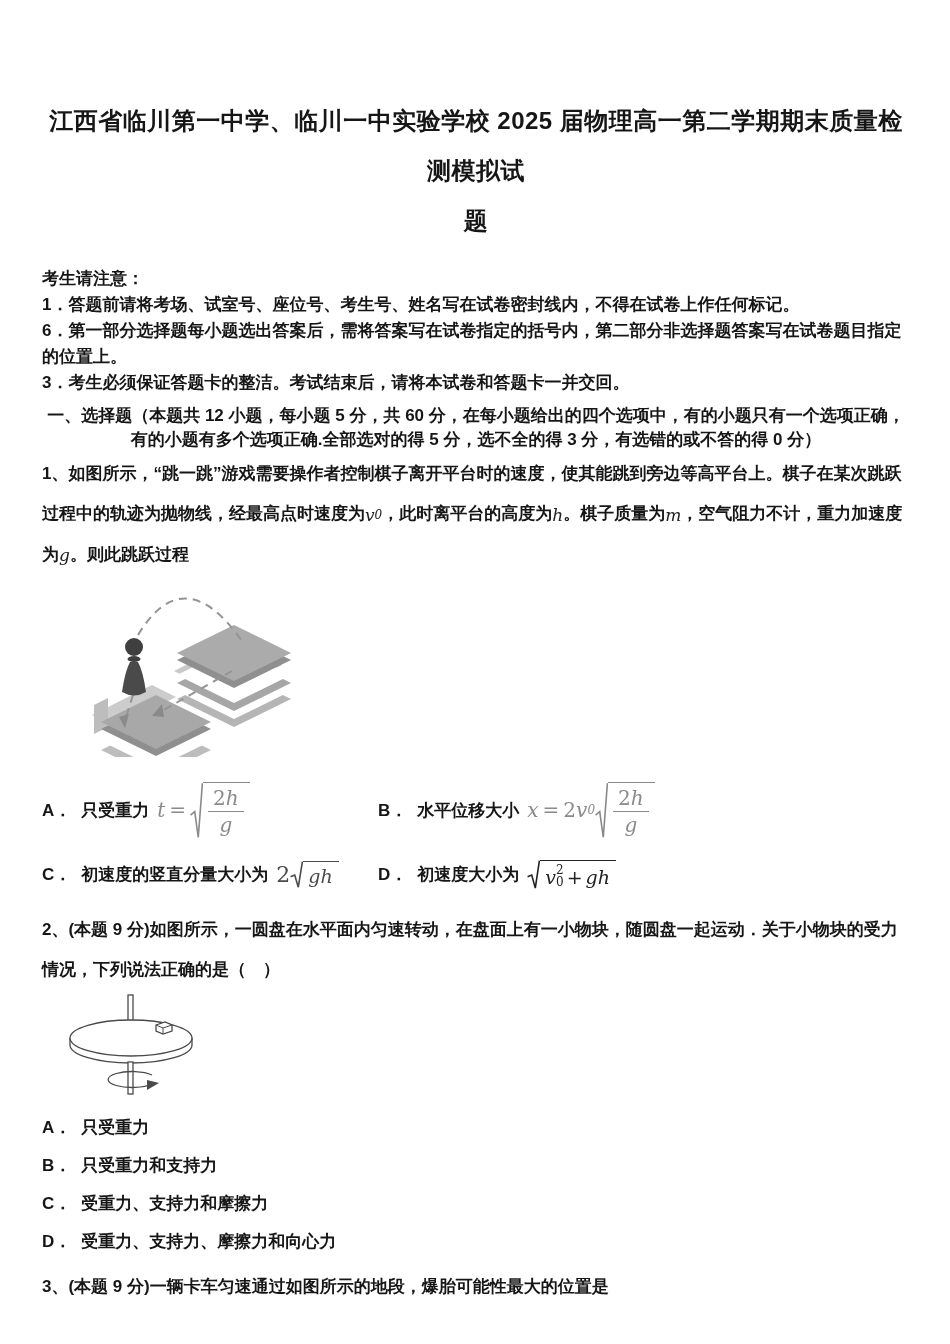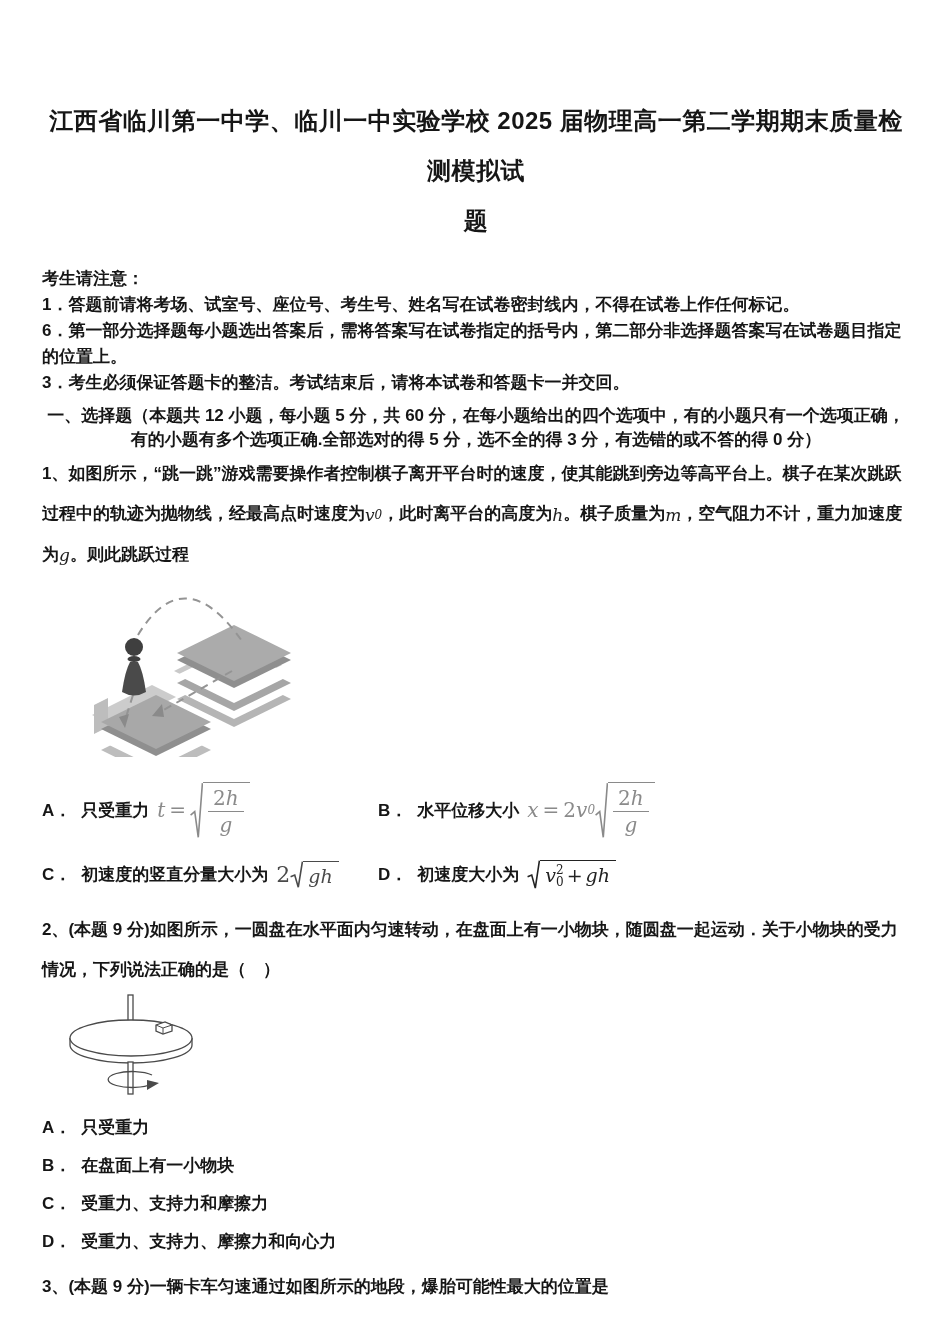--- a/index.html
+++ b/index.html
@@ -29,21 +29,21 @@
   .math { font-family:"DejaVu Serif","Liberation Serif",serif; font-weight:400; display:inline-flex; align-items:center; vertical-align:middle; }
   .math i, .mv { font-style:italic; font-family:inherit; }
   .c-gray { color:#8a8a8a; }
   .c-mid  { color:#4a4a4a; }
   .c-dark { color:#222222; }
   .eq { padding:0 4px; font-style:normal; }
   .plus { padding:0 3px; font-style:normal; }
   .root { display:inline-flex; align-items:stretch; }
   .rsign { flex:0 0 13px; position:relative; }
   .rsign svg { position:absolute; left:0; top:0; width:100%; height:100%; }
-  .rbody { border-top:1.6px solid currentColor; padding:3px 6px 1px 5px; display:inline-flex; align-items:flex-start; }
+  .rbody { border-top:1.6px solid currentColor; padding:3px 6px 1px 5px; display:inline-flex; align-items:flex-end; }
   .frac { display:inline-flex; flex-direction:column; align-items:center; line-height:1.25; }
   .fnum { padding:0 5px; }
   .fden { border-top:1.6px solid currentColor; align-self:stretch; text-align:center; padding-top:1px; }
   .bigmath { font-size:20px; }
   .medmath { font-size:19px; }
   sub.msub { font-size:12px; vertical-align:-4px; font-style:italic; }
   .ss { display:inline-flex; flex-direction:column; font-size:12px; line-height:1; vertical-align:-5px; font-style:normal; }
   .ss span { display:block; text-align:left; }
 
   
@@ -227,20 +227,20 @@
         </g>
         <rect x="84" y="70" width="5" height="32"></rect>
         <path d="M108 83 A 24 8 0 1 0 108 92" fill="none"></path>
       </g>
       <polygon points="103,88 115,91 103,98" fill="#4a4a4a"></polygon>
     </svg>
   </div>
 
   <div class="optlist">
     <p><span class="optlabel">A．</span><span>只受重力</span></p>
-    <p><span class="optlabel">B．</span><span>在盘面上有一小物块</span></p>
+    <p><span class="optlabel">B．</span><span>只受重力和支持力</span></p>
     <p><span class="optlabel">C．</span><span>受重力、支持力和摩擦力</span></p>
     <p><span class="optlabel">D．</span><span>受重力、支持力、摩擦力和向心力</span></p>
   </div>
 
   <p class="q3text">3、(本题 9 分)一辆卡车匀速通过如图所示的地段，爆胎可能性最大的位置是</p>
 
 </div>
 
 </body></html>

